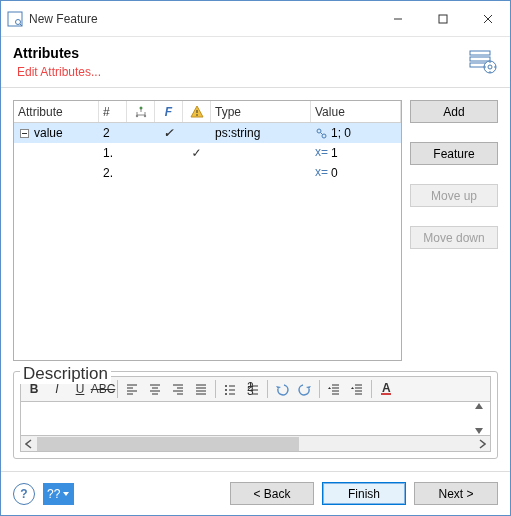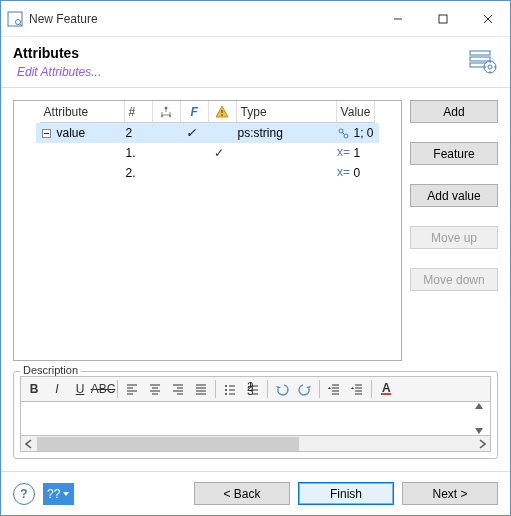--- a/index.html
+++ b/index.html
@@ -5,61 +5,61 @@
 * { box-sizing: border-box; font-family: "Segoe UI", Tahoma, sans-serif; font-size: 12px; }
 body { margin: 0; background: #fff; }
 .window { width: 511px; height: 516px; border: 1px solid #5a8fc7; display: flex; flex-direction: column; background: #fff; }
 .titlebar { height: 36px; display: flex; align-items: center; background: #fff; border-bottom: 1px solid #e5e5e5; }
 .titlebar .app-icon { width: 16px; height: 16px; margin: 0 6px; color: #4a7db5; display: flex; align-items: center; justify-content: center; }
 .titlebar .title { flex: 1; color: #333; }
 .titlebar .winbtn { width: 45px; height: 29px; display: flex; align-items: center; justify-content: center; color: #333; }
 .header { padding: 8px 12px; border-bottom: 1px solid #ddd; display: flex; align-items: flex-start; }
 .header-text { flex: 1; }
 .header h1 { margin: 0 0 4px 0; font-size: 14px; font-weight: bold; }
-.header .sub { color: #8b5cf6; margin-left: 4px; font-style: italic; }
+.header .sub { color: #ef4444; margin-left: 4px; }
 .header .corner-icon { width: 32px; height: 32px; color: #4a7db5; display: flex; align-items: center; justify-content: center; }
 .content { flex: 1; padding: 12px; display: flex; flex-direction: column; gap: 8px; }
 .top-area { display: flex; gap: 8px; flex: 1; min-height: 0; }
-.table-wrap { flex: 1; border: 1px solid #b0b0b0; background: #fff; display: flex; flex-direction: column; overflow: hidden; align-items: center; }
+.table-wrap { flex: 1; border: 1px solid #b0b0b0; background: #fff; display: flex; flex-direction: column; overflow: hidden; }
 .table-head { display: flex; background: #fff; border-bottom: 1px solid #d0d0d0; height: 22px; }
 .th { border-right: 1px solid #e0e0e0; padding: 2px 4px; display: flex; align-items: center; color: #333; font-weight: normal; overflow: hidden; }
 .th .hicon { width: 14px; height: 14px; }
 .tbody { flex: 1; overflow: auto; background: #fff; }
 .tr { display: flex; height: 20px; align-items: center; }
 .tr.sel { background: #d6ebff; }
 .td { border-right: 1px solid transparent; padding: 1px 4px; display: flex; align-items: center; overflow: hidden; white-space: nowrap; }
 .col-attr { width: 85px; }
 .col-num { width: 28px; justify-content: flex-start; }
 .col-h { width: 28px; justify-content: center; }
 .col-f { width: 28px; justify-content: center; color: #3a6fb5; font-weight: bold; font-style: italic; }
 .col-warn { width: 28px; justify-content: center; }
 .col-type { width: 100px; }
 .col-val { flex: 1; }
 .tree-toggle { display: inline-flex; width: 12px; height: 12px; margin-right: 4px; align-items: center; justify-content: center; color: #666; }
 .val-icon { width: 13px; height: 13px; margin-right: 3px; color: #4a7db5; flex-shrink: 0; }
 .btns { display: flex; flex-direction: column; gap: 19px; width: 88px; }
 .btn { height: 23px; border: 1px solid #adadad; background: #e1e1e1; display: flex; align-items: center; justify-content: center; padding: 0 6px; cursor: default; }
 .btn.disabled { color: #a0a0a0; background: #efefef; border-color: #d0d0d0; }
 .desc-group { border: 1px solid #c0c0c0; border-radius: 3px; padding: 4px 6px 6px 6px; margin-top: 2px; display: flex; flex-direction: column; position: relative; }
-.desc-legend { position: absolute; top: -8px; left: 6px; background: #fff; padding: 0 3px; color: #333; font-size: 11px; }
+.desc-legend { position: absolute; top: -8px; left: 6px; background: #fff; padding: 0 3px; color: #333; font-size: 17px; }
 .toolbar { display: flex; align-items: center; gap: 1px; padding: 2px; border: 1px solid #c0c0c0; background: #f5f5f5; }
 .tb { width: 22px; height: 20px; display: flex; align-items: center; justify-content: center; border: 1px solid transparent; color: #333; }
 .tb.sep { width: 1px; height: 18px; background: #c0c0c0; padding: 0; border: none; margin: 0 2px; }
 .tb svg { width: 14px; height: 14px; }
 .editor { height: 34px; border: 1px solid #c0c0c0; border-top: none; background: #fff; position: relative; }
 .editor .vscroll { position: absolute; right: 0; top: 0; bottom: 0; width: 16px; display: flex; flex-direction: column; justify-content: space-between; color: #666; }
 .hscroll { height: 16px; border: 1px solid #c0c0c0; border-top: none; background: #f0f0f0; display: flex; align-items: center; }
 .hscroll .arrow { width: 16px; height: 14px; display: flex; align-items: center; justify-content: center; color: #555; }
 .hscroll .track { flex: 1; height: 14px; background: #f0f0f0; position: relative; }
 .hscroll .thumb { position: absolute; left: 0; width: 60%; height: 100%; background: #cdcdcd; }
 .footer { border-top: 1px solid #ddd; padding: 10px 12px; display: flex; align-items: center; gap: 8px; }
 .footer .spacer { flex: 1; }
 .help { width: 22px; height: 22px; border-radius: 50%; border: 1.5px solid #4a7db5; color: #4a7db5; display: flex; align-items: center; justify-content: center; font-weight: bold; }
 .wiz { height: 22px; padding: 0 4px; background: #3a8fe0; color: #fff; display: flex; align-items: center; gap: 2px; }
-.fbtn { height: 23px; width: 96px; border: 1px solid #adadad; background: #e1e1e1; display: flex; align-items: center; justify-content: center; }
+.fbtn { height: 23px; width: 84px; border: 1px solid #adadad; background: #e1e1e1; display: flex; align-items: center; justify-content: center; }
 .fbtn.primary { border-color: #0078d7; background: #e5f1fb; box-shadow: inset 0 0 0 1px #7eb4e6; }
 .check { color: #333; }
 </style>
 </head>
 <body>
 
 <div class="window">
   <div class="titlebar">
     <span class="app-icon">
       <svg viewBox="0 0 16 16">
@@ -190,21 +190,20 @@
                   <text x="0" y="9" font-size="8" fill="#4a7db5">x=</text>
                 </svg>
                 <span>0</span>
               </div>
             </div>
           </div>
       </div>
       <div class="btns">
         <div class="btn">Add</div>
         <div class="btn">Feature</div>
-        <div class="btn">Add value</div>
         <div class="btn disabled">Move up</div>
         <div class="btn disabled">Move down</div>
       </div>
     </div>
 
     <div class="desc-group">
       <span class="desc-legend">Description</span>
       <div class="toolbar">
         <div class="tb">
             <b>B</b>

